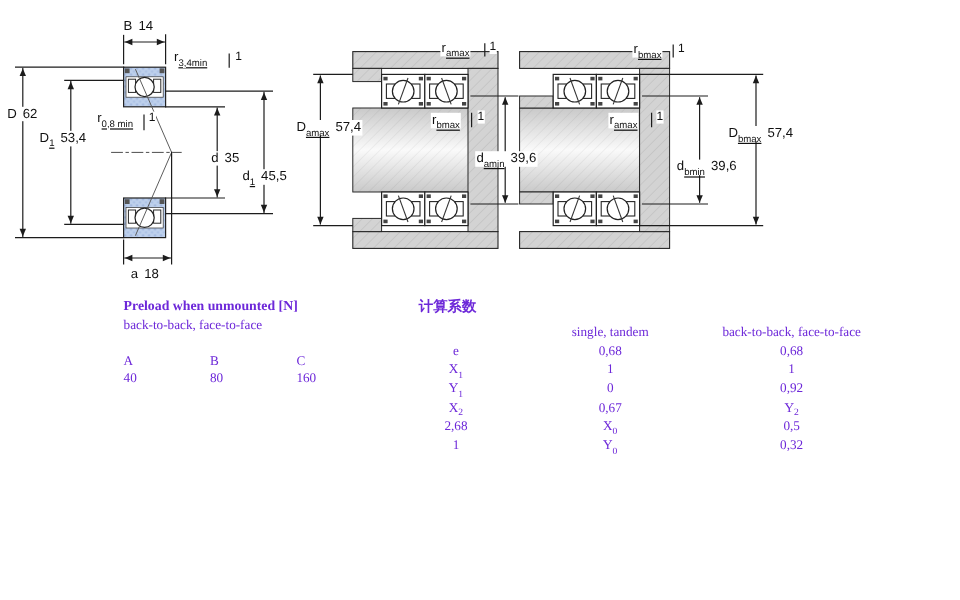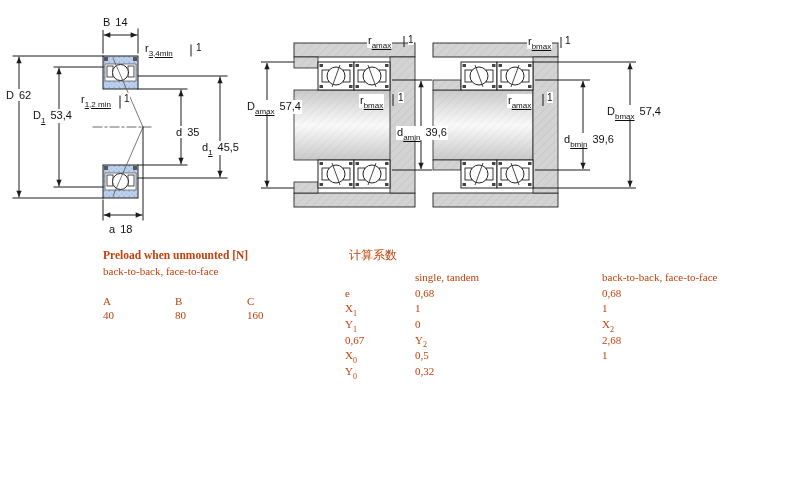--- a/index.html
+++ b/index.html
@@ -4,28 +4,28 @@
 <style>
   html,body{margin:0;padding:0;background:#fff;}
   #page{position:relative;width:800px;height:500px;background:#fff;overflow:hidden;
         font-family:"Liberation Sans",sans-serif;}
   svg{position:absolute;left:0;top:0;}
   .dim{position:absolute;font-size:11px;line-height:12px;color:#111;background:#fff;
        padding:0 1px;white-space:nowrap;z-index:5;}
   .ds{font-size:8px;position:relative;top:3.5px;text-decoration:underline;}
   .dv{margin-left:5px;}
   .fn{position:absolute;font-size:10px;line-height:11px;color:#111;background:#fff;z-index:5;}
-  .tbl{position:absolute;font-family:"Liberation Serif",serif;color:#c2410c;z-index:5;}
+  .tbl{position:absolute;font-family:"Liberation Serif",serif;color:#6d28d9;z-index:5;}
   .pt-title{font-weight:bold;font-size:11.5px;line-height:13px;}
   .pt-sub{font-size:11px;line-height:14px;margin-top:2px;}
   .pt-grid{display:grid;grid-template-columns:72px 72px 80px;margin-top:17px;
            font-size:11px;line-height:12px;row-gap:2px;}
-  .fx-title{font-weight:normal;font-size:12px;line-height:13px;margin-left:4px;}
+  .fx-title{font-weight:bold;font-size:12px;line-height:13px;margin-left:4px;}
   .fx-grid{display:grid;grid-template-columns:70px 187px auto;grid-auto-rows:15.7px;
-           font-size:11px;line-height:12px;margin-top:9px;}
+           font-size:11px;line-height:12px;margin-top:9px;text-align:center;}
   .fsub{font-size:8px;position:relative;top:3.5px;}
 </style>
 </head>
 <body>
 
 <div id="page">
 
   <svg width="800" height="500" viewBox="0 0 800 500">
     <defs>
       <marker id="arr" viewBox="0 0 10 10" refX="9" refY="5" markerWidth="9" markerHeight="7" orient="auto-start-reverse">
@@ -187,21 +187,21 @@
       <line x1="561" y1="37" x2="561" y2="48" stroke="#1c1c1c" stroke-width="1"></line>
       <line x1="543" y1="94" x2="543" y2="106" stroke="#1c1c1c" stroke-width="1"></line>
     </g>
   </svg>
 
   <div class="dim" style="left:102px;top:16px"><span class="db">B</span><span class="ds"></span><span class="dv">14</span></div>
   <div class="dim" style="left:144px;top:42px"><span class="db">r</span><span class="ds">3,4min</span></div>
   <div class="fn" style="left:196px;top:42px">1</div>
   <div class="dim" style="left:5px;top:89px"><span class="db">D</span><span class="dv">62</span></div>
   <div class="dim" style="left:32px;top:109px"><span class="db">D</span><span class="ds">1</span><span class="dv">53,4</span></div>
-  <div class="dim" style="left:80px;top:93px"><span class="db">r</span><span class="ds">1,2 min</span></div>
+  <div class="dim" style="left:80px;top:93px"><span class="db">r</span><span class="ds">0,8 min</span></div>
   <div class="fn" style="left:124px;top:93px">1</div>
   <div class="dim" style="left:175px;top:126px"><span class="db">d</span><span class="dv">35</span></div>
   <div class="dim" style="left:201px;top:141px"><span class="db">d</span><span class="ds">1</span><span class="dv">45,5</span></div>
   <div class="dim" style="left:108px;top:223px"><span class="db">a</span><span class="dv">18</span></div>
 
   <div class="dim" style="left:367px;top:34px"><span class="db">r</span><span class="ds">amax</span></div>
   <div class="fn" style="left:408px;top:34px">1</div>
   <div class="dim" style="left:246px;top:100px"><span class="db">D</span><span class="ds">amax</span><span class="dv">57,4</span></div>
   <div class="dim" style="left:359px;top:94px"><span class="db">r</span><span class="ds">bmax</span></div>
   <div class="fn" style="left:398px;top:92px">1</div>
@@ -237,20 +237,21 @@
       <div><span>e</span><span class="fsub"></span></div>
       <div>0,68</div>
       <div>0,68</div>
 
       <div><span>X</span><span class="fsub">1</span></div>
       <div>1</div>
       <div>1</div>
 
       <div><span>Y</span><span class="fsub">1</span></div>
       <div>0</div>
+      <div>0,92</div>
 
       <div><span>X</span><span class="fsub">2</span></div>
       <div>0,67</div>
 
       <div><span>Y</span><span class="fsub">2</span></div>
       <div>2,68</div>
 
       <div><span>X</span><span class="fsub">0</span></div>
       <div>0,5</div>
       <div>1</div>

